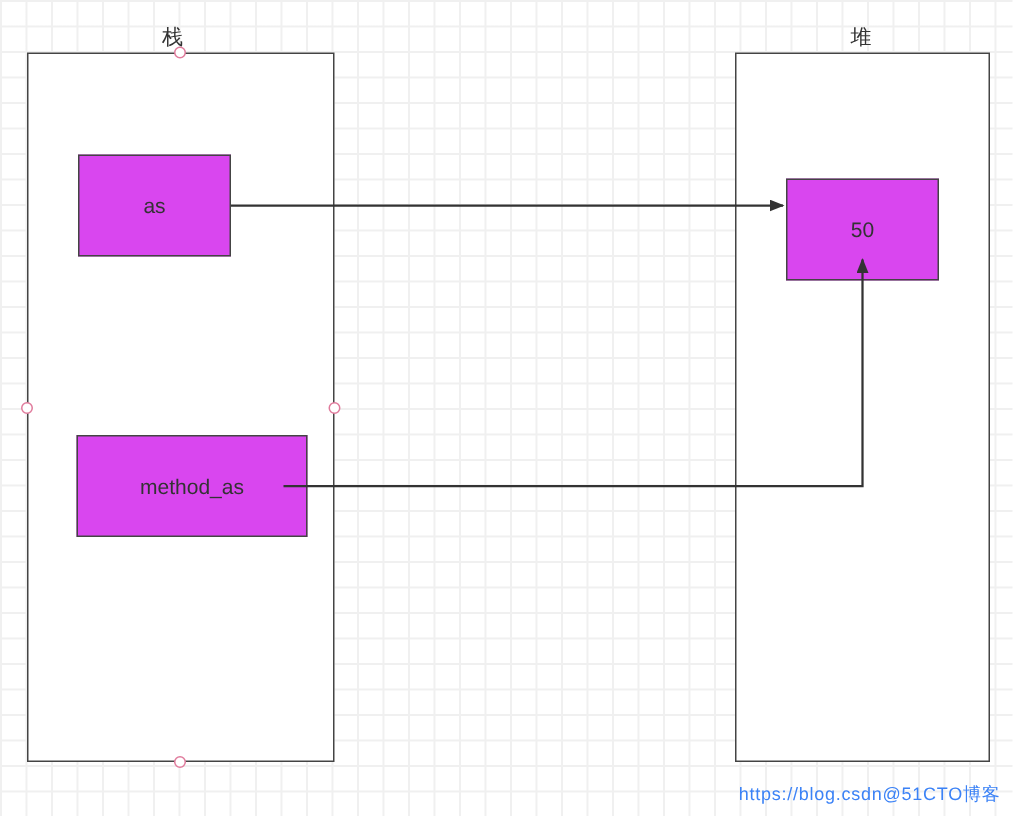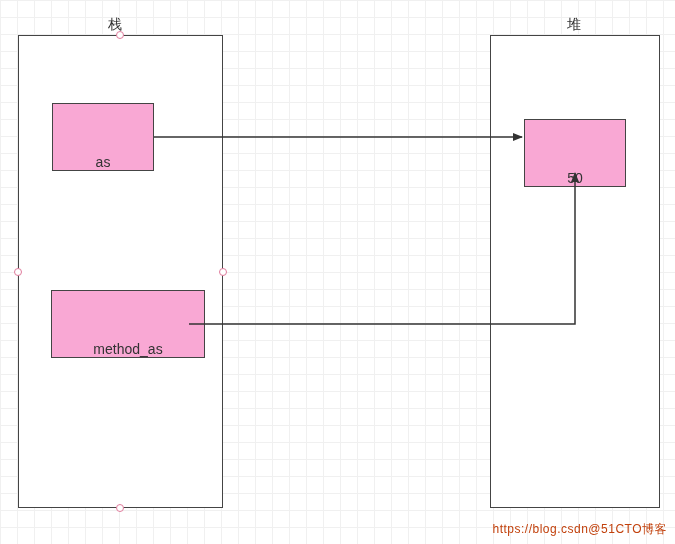--- a/index.html
+++ b/index.html
@@ -31,24 +31,24 @@
     .stack-container {
       left: 18px; top: 35px;
       width: 205px; height: 473px;
     }
     .heap-container {
       left: 490px; top: 35px;
       width: 170px; height: 473px;
     }
     .inner-box {
       position: absolute;
-      background: #f9a8d4;
+      background: #d946ef;
       border: 1px solid #444;
       display: flex;
-      align-items: flex-end;
+      align-items: center;
       justify-content: center;
       font-size: 14px;
       color: #333;
     }
     .as-box { left: 52px; top: 103px; width: 102px; height: 68px; }
     .method-as-box { left: 35px; top: 290px; width: 154px; height: 68px; margin-left: 16px; }
     .fifty-box { left: 524px; top: 103px; width: 102px; height: 68px; margin-top: 16px; }
     .selection-handle {
       position: absolute;
       width: 8px; height: 8px;
@@ -59,21 +59,21 @@
     svg.arrows {
       position: absolute;
       left: 0; top: 0;
       width: 675px; height: 544px;
       pointer-events: none;
     }
     .watermark {
       position: absolute;
       right: 8px; bottom: 6px;
       font-size: 12px;
-      color: #c2410c;
+      color: #3b82f6;
       letter-spacing: 0.5px;
     }
   </style>
 </head>
 <body>
 
 <div class="label stack-label">栈</div>
 <div class="label heap-label">堆</div>
 
 <div class="box stack-container"></div>

